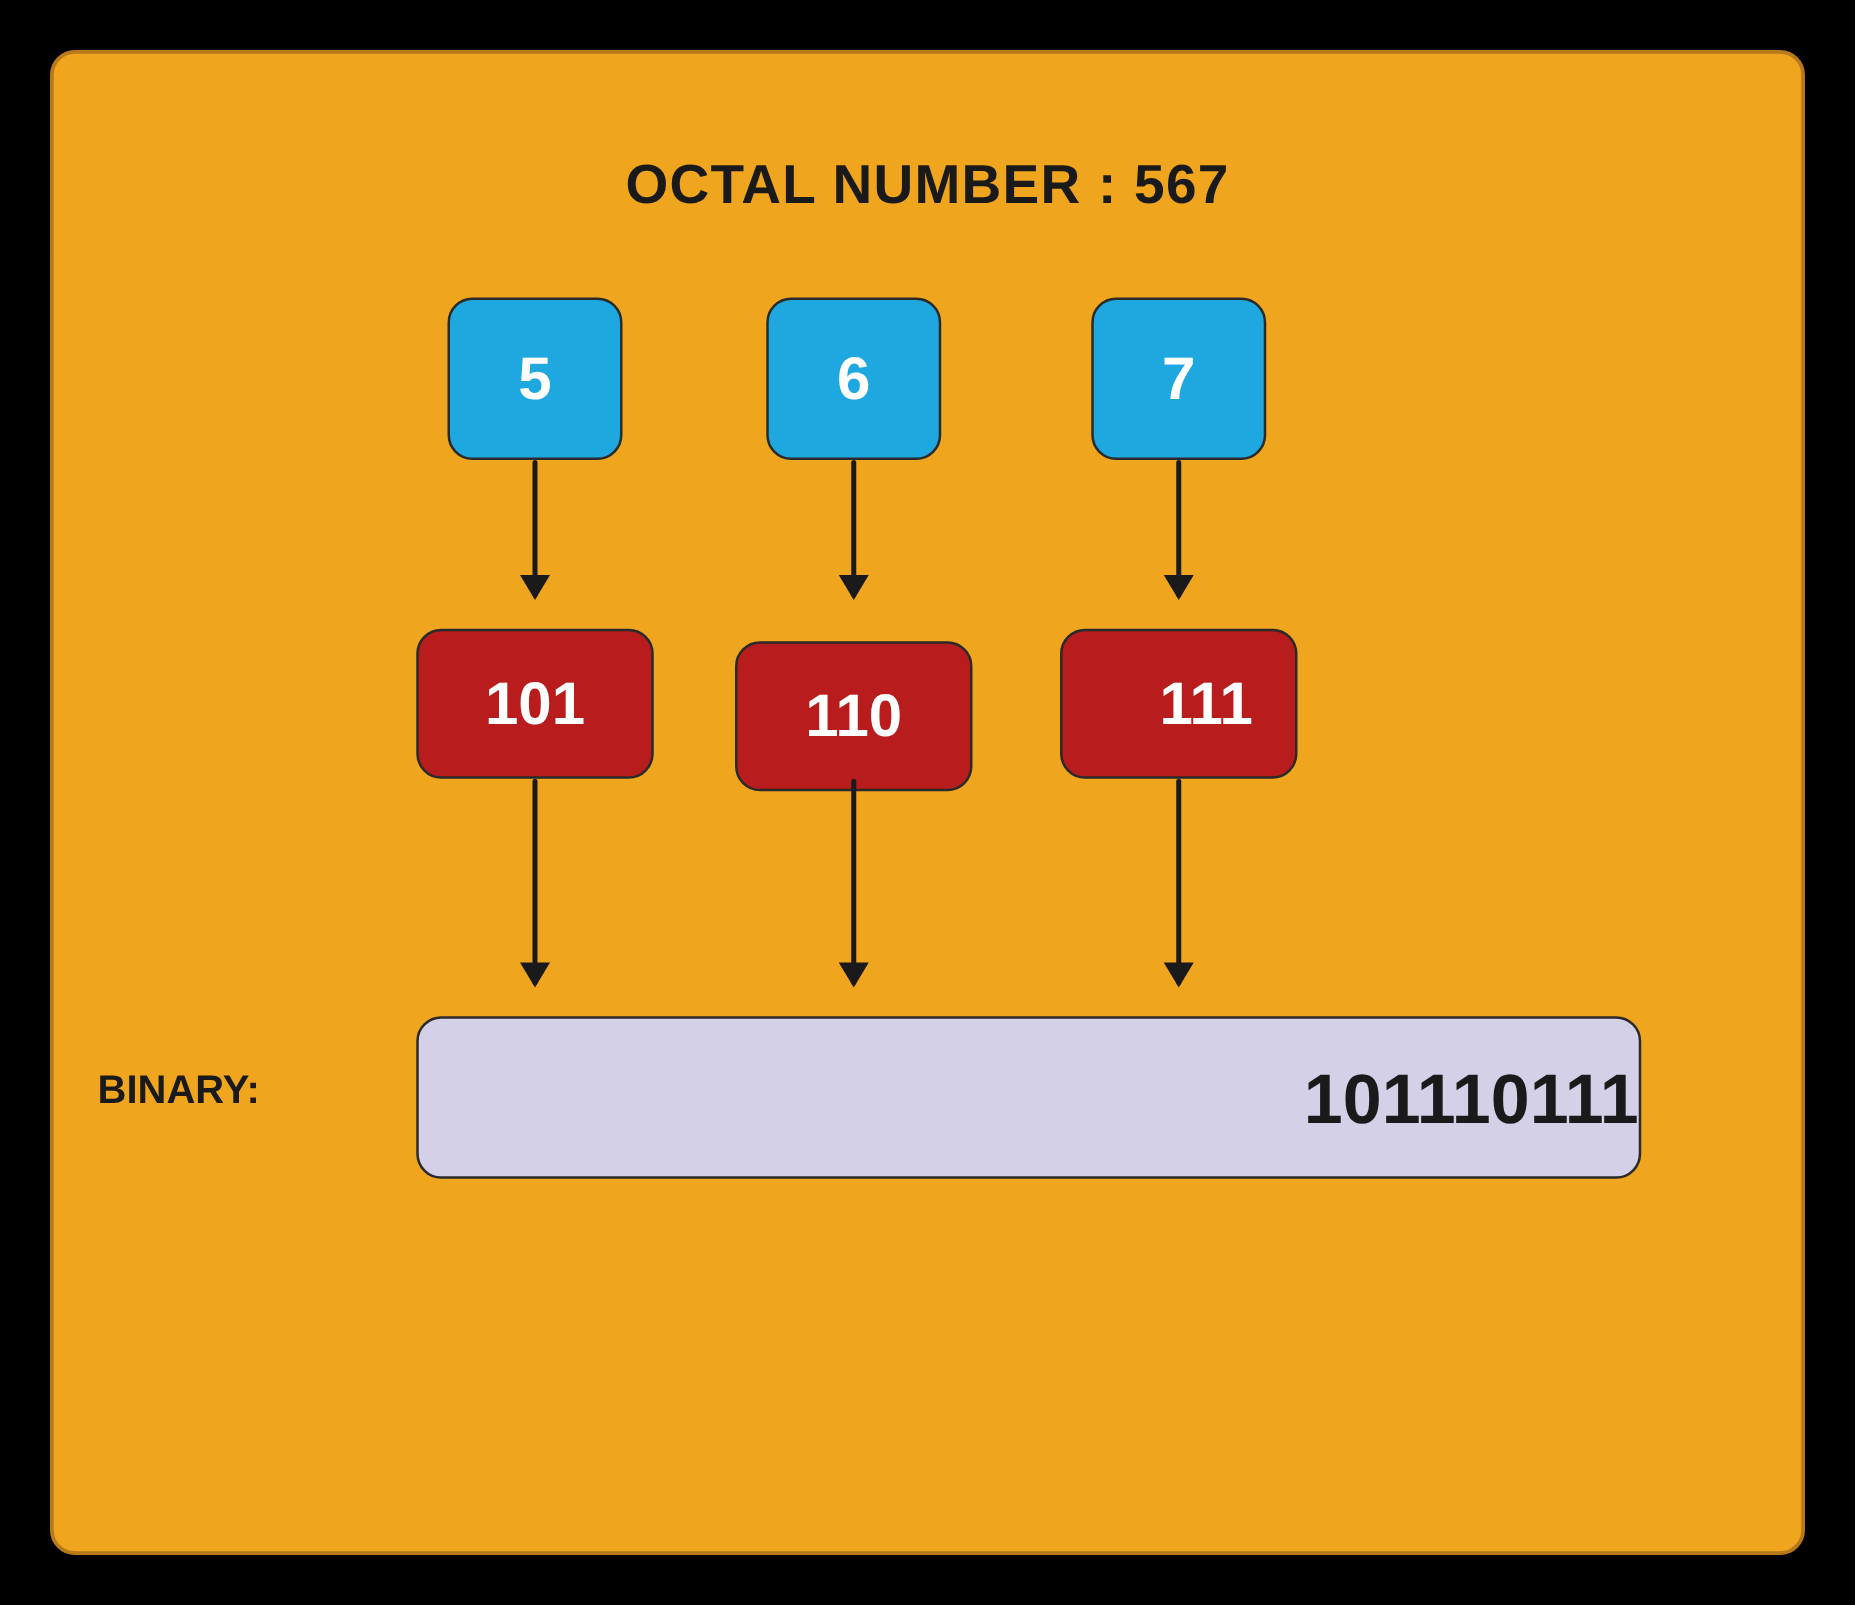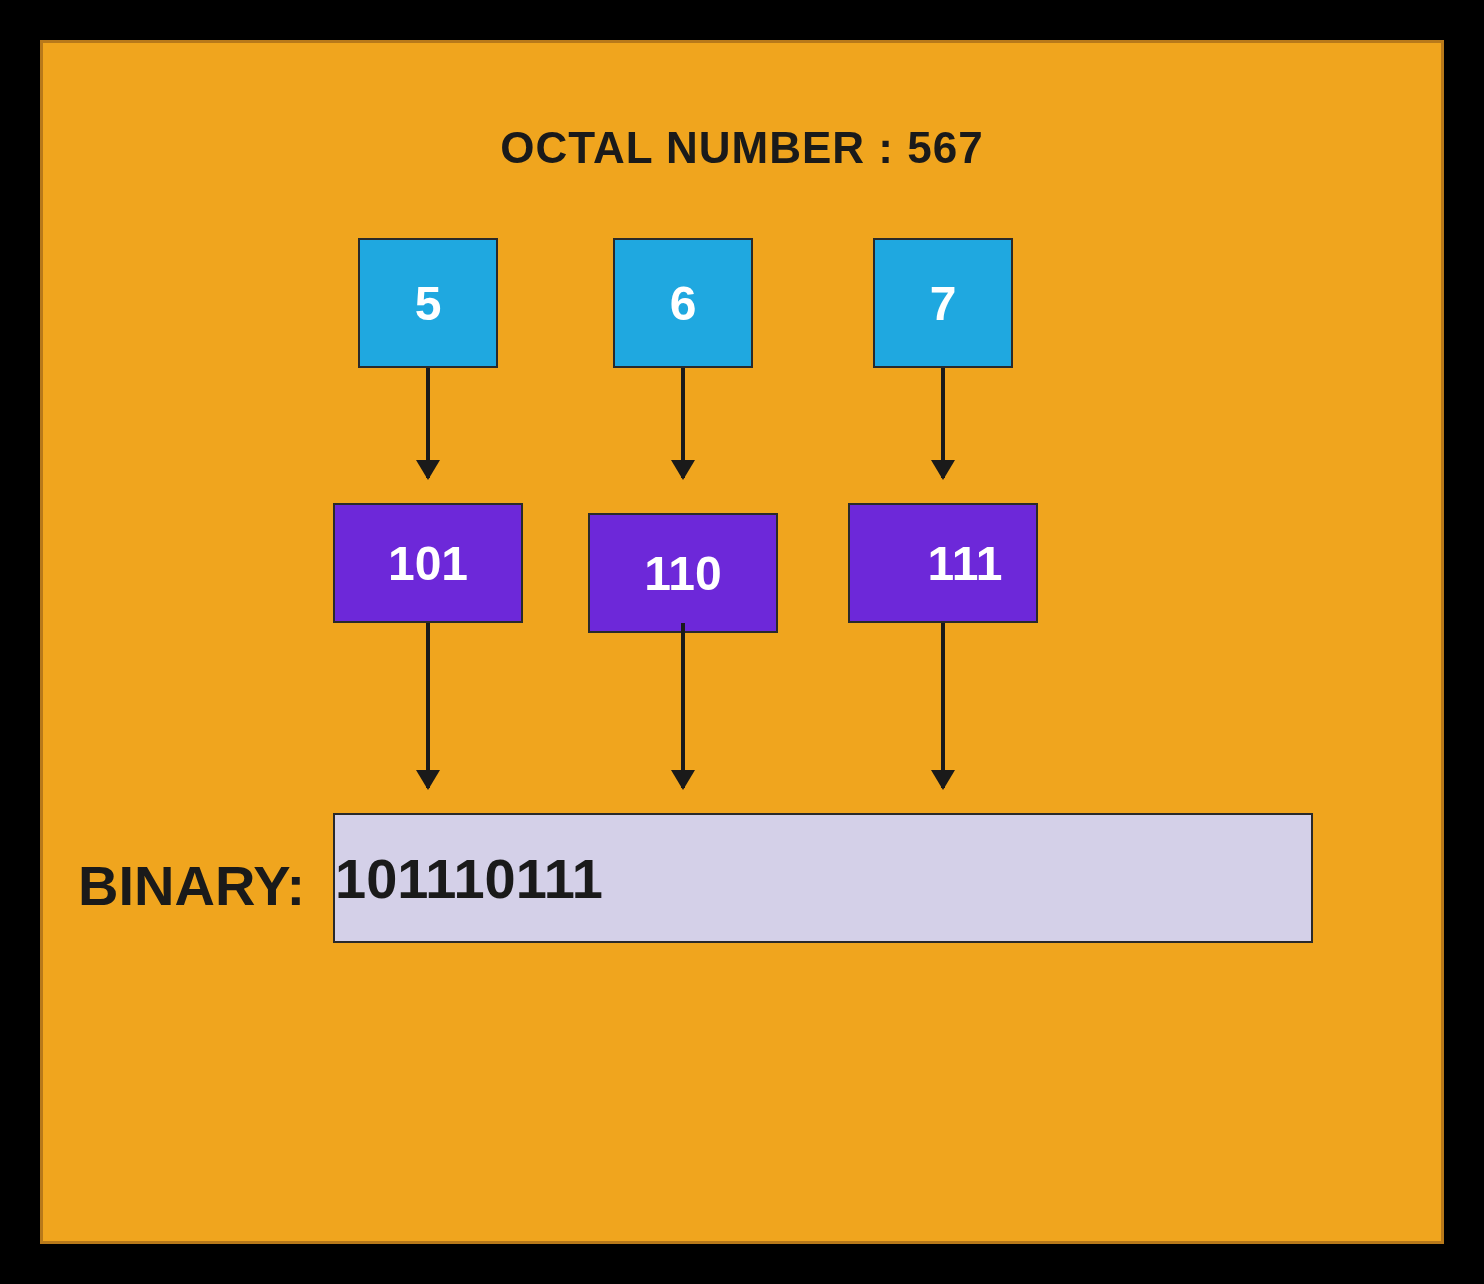--- a/index.html
+++ b/index.html
@@ -1,15 +1,15 @@
 <!DOCTYPE html>
 <html><head>
 <meta charset="utf-8">
 <style>
-  * { box-sizing: border-box; margin: 0; padding: 0; }
+  * { box-sizing: border-box; margin: 0; padding: 0; border-radius: 20px; }
   html, body {
     width: 1484px;
     height: 1284px;
     background: #000;
     font-family: Arial, Helvetica, sans-serif;
   }
   .outer {
     width: 1484px;
     height: 1284px;
     background: #000;
@@ -43,49 +43,49 @@
     align-items: center;
     justify-content: center;
     color: #fff;
     font-size: 48px;
     font-weight: bold;
   }
   .binary-box {
     position: absolute;
     width: 190px;
     height: 120px;
-    background: #6d28d9;
+    background: #b91c1c;
     border: 2px solid #2a2a2a;
     display: flex;
     align-items: center;
     justify-content: center;
     color: #fff;
     font-size: 48px;
     font-weight: bold;
   }
   .result-box {
     position: absolute;
     left: 290px;
     top: 770px;
     width: 980px;
     height: 130px;
     background: #d4d0e8;
     border: 2px solid #2a2a2a;
     display: flex;
     align-items: center;
-    justify-content: flex-start;
+    justify-content: flex-end;
     color: #1a1a1a;
     font-size: 56px;
     font-weight: bold;
   }
   .binary-label {
     position: absolute;
     left: 35px;
     top: 810px;
-    font-size: 56px;
+    font-size: 32px;
     font-weight: bold;
     color: #1a1a1a;
   }
   .arrow {
     position: absolute;
     width: 4px;
     background: #1a1a1a;
     left: 50%;
     transform: translateX(-50%);
   }

